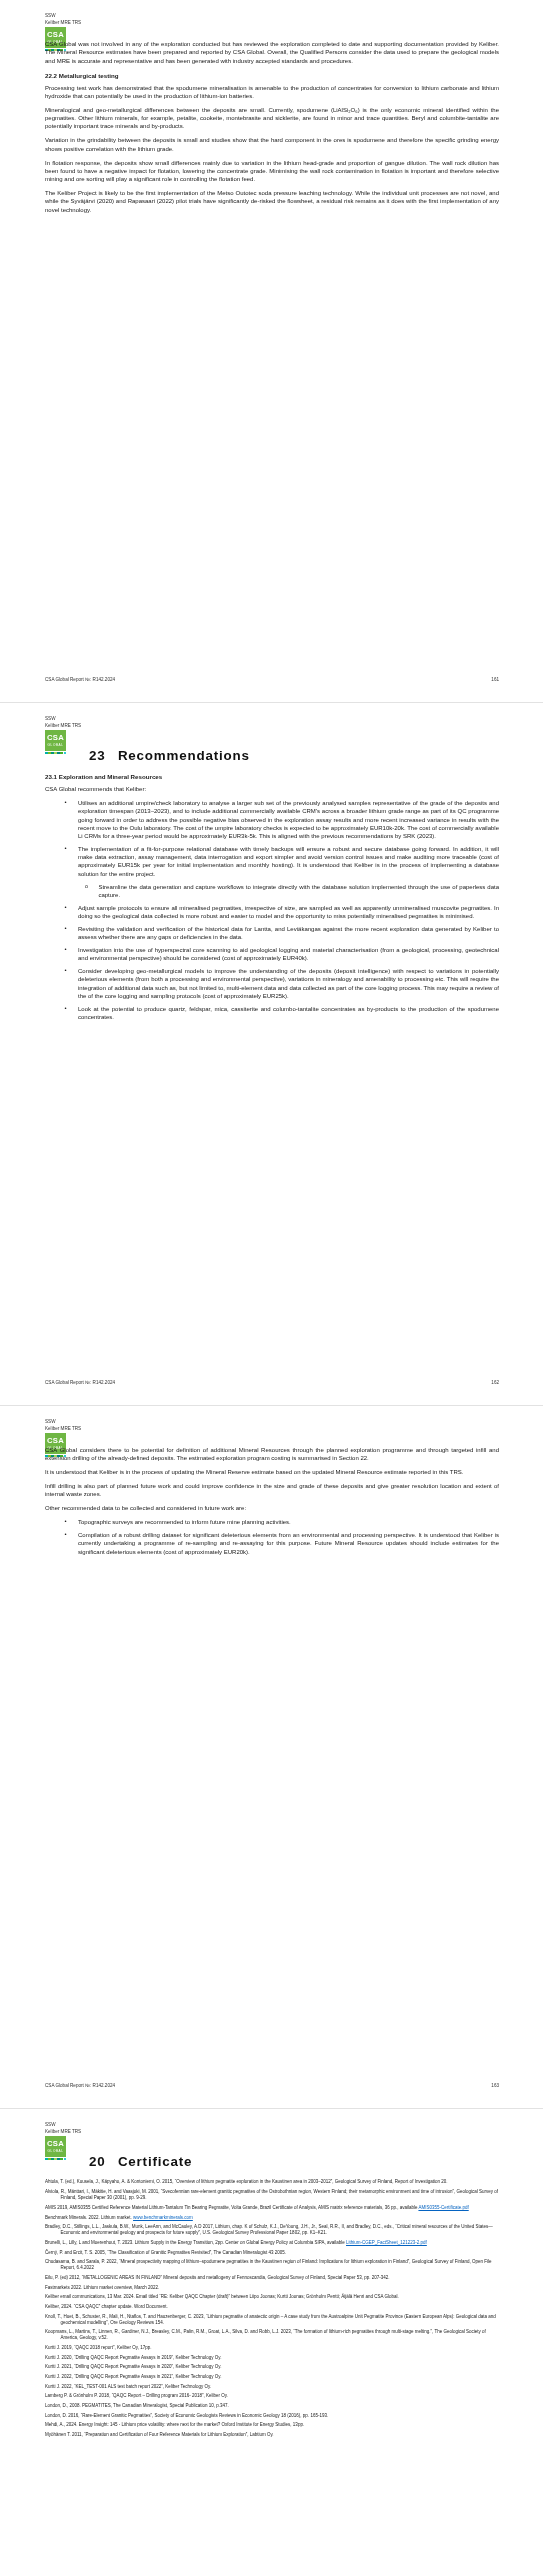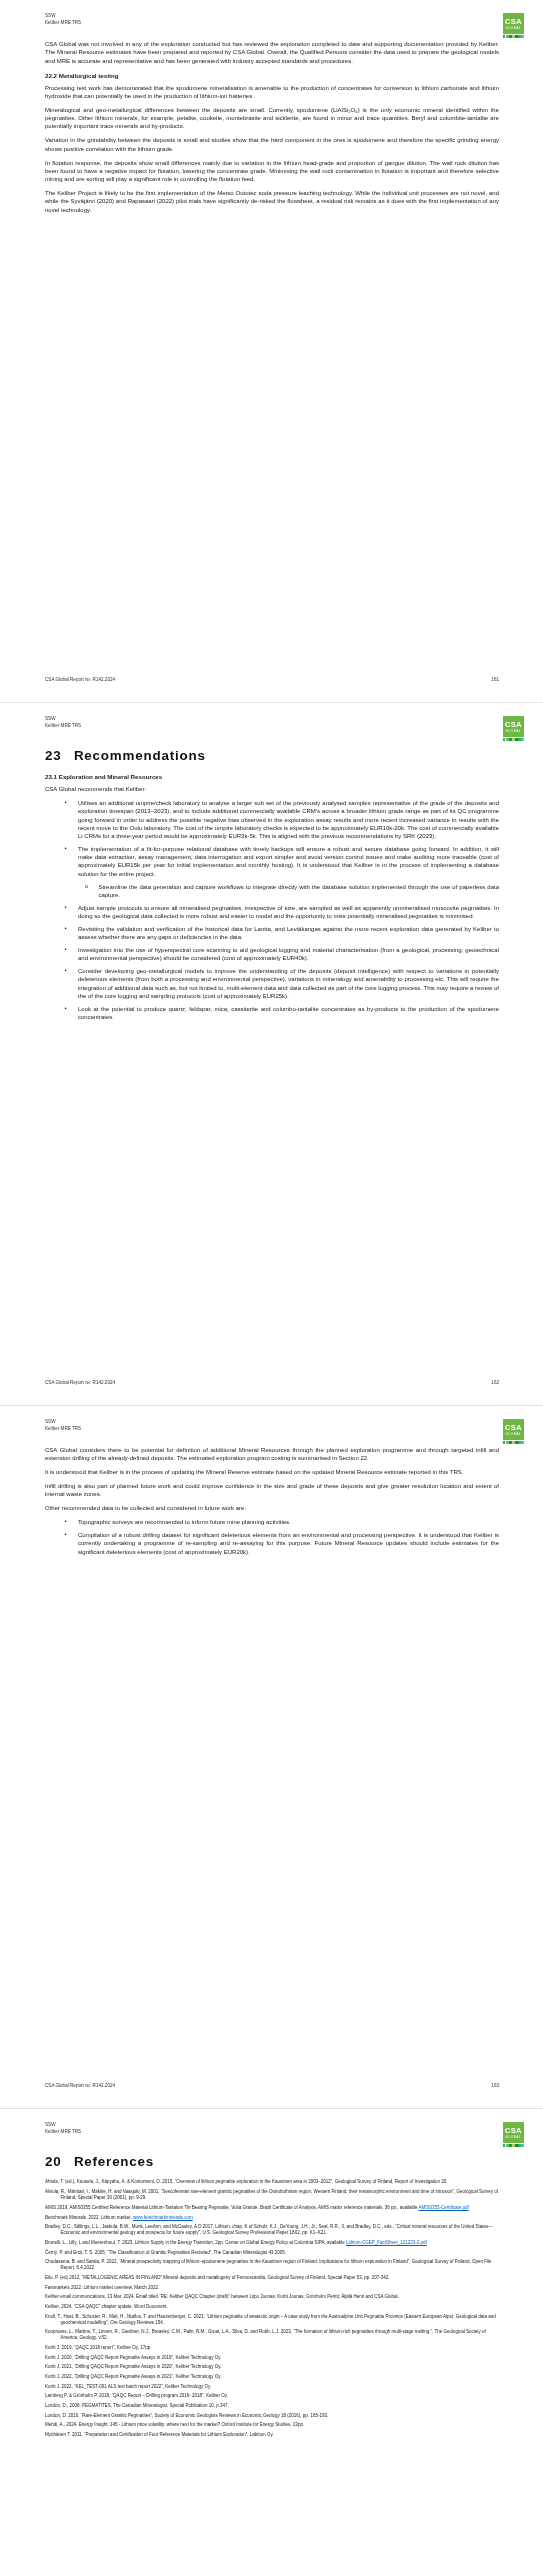--- a/index.html
+++ b/index.html
@@ -17,20 +17,21 @@
   .page:last-child { border-bottom: none; }
 
   .page-header {
     position: absolute;
     top: 13.4px;
     left: 45px;
     right: 20px;
     display: flex;
     justify-content: space-between;
     align-items: flex-start;
+    flex-direction: column;
   }
   .hdr-lines { font-size: 4.6px; line-height: 1.5; color: #333; }
 
   .logo { display: flex; flex-direction: column; align-items: center; }
   .logo-square {
     width: 20.6px; height: 20.6px;
     display: flex; flex-direction: column; align-items: center; justify-content: center;
   }
   .logo-csa { color: #fff; font-weight: bold; font-size: 7.7px; letter-spacing: 0.3px; line-height: 1; }
   .logo-global { color: #fff; font-size: 3.1px; letter-spacing: 0.6px; line-height: 1; margin-top: 1.5px; }
@@ -40,21 +41,21 @@
   .page-body {
     position: absolute;
     top: 40px;
     left: 45px;
     right: 45px;
   }
 
   .para { font-size: 6px; line-height: 1.38; text-align: justify; margin: 0 0 5.7px 0; }
   .h2 { font-size: 6.2px; font-weight: bold; margin: 7.2px 0 4.6px 0; }
   .h1 { font-size: 13.4px; font-weight: bold; letter-spacing: 0.8px; margin: 5.2px 0 10.3px 0; color: #111; }
-  .h1-num { margin-right: 12.4px; }
+  .h1-num { margin-right: 12.4px; margin-left: 44px; }
 
   .li { display: flex; margin: 0 0 4.6px 0; }
   .marker { flex: none; width: 13.4px; margin-left: 19.6px; font-size: 6px; }
   .li-sub .marker { margin-left: 40px; font-size: 5.4px; }
   .li-text { flex: 1; font-size: 6px; line-height: 1.38; text-align: justify; }
 
   .ref {
     font-size: 4.5px;
     line-height: 1.35;
     margin: 0 0 3.6px 0;
@@ -240,21 +241,21 @@
             <span class="strip-sq" style="background: rgb(120, 190, 32);"></span>
             <span class="strip-sq" style="background: rgb(0, 151, 117);"></span>
             <span class="strip-sq" style="background: rgb(164, 214, 94);"></span>
             <span class="strip-sq" style="background: rgb(0, 133, 125);"></span>
             <span class="strip-sq" style="background: rgb(67, 176, 42);"></span>
             <span class="strip-sq" style="background: rgb(45, 204, 211);"></span>
           </div>
       </div>
     </div>
     <div class="page-body">
-        <div class="h1"><span class="h1-num">20</span><span>References</span></div>
+        <div class="h1"><span class="h1-num">20</span><span>Certificate</span></div>
         <div class="ref">Ahtola, T. (ed.), Kuusela, J., Käpyaho, A. &amp; Kontoniemi, O. 2015, “Overview of lithium pegmatite exploration in the Kaustinen area in 2003–2012”, Geological Survey of Finland, Report of Investigation 20.</div>
         <div class="ref">Alviola, R., Mänttari, I., Mäkitie, H. and Vaasjoki, M. 2001, “Svecofennian rare-element granitic pegmatites of the Ostrobothnian region, Western Finland; their metamorphic environment and time of intrusion”, Geological Survey of Finland, Special Paper 30 (2001), pp. 9-29.</div>
         <div class="ref">AMIS 2019, AMIS0355 Certified Reference Material Lithium-Tantalum Tin Bearing Pegmatite, Volta Grande, Brazil Certificate of Analysis, AMIS matrix reference materials, 36 pp., available <span class="link" style="color: rgb(5, 99, 193);">AMIS0355-Certificate.pdf</span></div>
         <div class="ref">Benchmark Minerals. 2022. Lithium market. <span class="link" style="color: rgb(5, 99, 193);">www.benchmarkminerals.com</span></div>
         <div class="ref">Bradley, D.C., Stillings, L.L., Jaskula, B.W., Munk, LeeAnn, and McCauley, A.D 2017, Lithium, chap. K of Schulz, K.J., DeYoung, J.H., Jr., Seal, R.R., II, and Bradley, D.C., eds., “Critical mineral resources of the United States—Economic and environmental geology and prospects for future supply”, U.S. Geological Survey Professional Paper 1802, pp. K1–K21.</div>
         <div class="ref">Brunelli, L., Lilly, L and Moerenhout, T. 2023. Lithium Supply in the Energy Transition, 2pp. Center on Global Energy Policy at Columbia SIPA, available <span class="link" style="color: rgb(5, 99, 193);">Lithium-CGEP_FactSheet_121223-2.pdf</span></div>
         <div class="ref">Černý, P. and Ercit, T. S. 2005, “The Classification of Granitic Pegmatites Revisited”, The Canadian Mineralogist 43 2005.</div>
         <div class="ref">Chudasama, B. and Sarala, P. 2022, “Mineral prospectivity mapping of lithium–spodumene pegmatites in the Kaustinen region of Finland: Implications for lithium exploration in Finland”, Geological Survey of Finland, Open File Report, 6.4.2022</div>
         <div class="ref">Eilu, P. (ed) 2012, “METALLOGENIC AREAS IN FINLAND” Mineral deposits and metallogeny of Fennoscandia, Geological Survey of Finland, Special Paper 53, pp. 207-342.</div>
         <div class="ref">Fastmarkets 2022. Lithium market overview, March 2022.</div>

